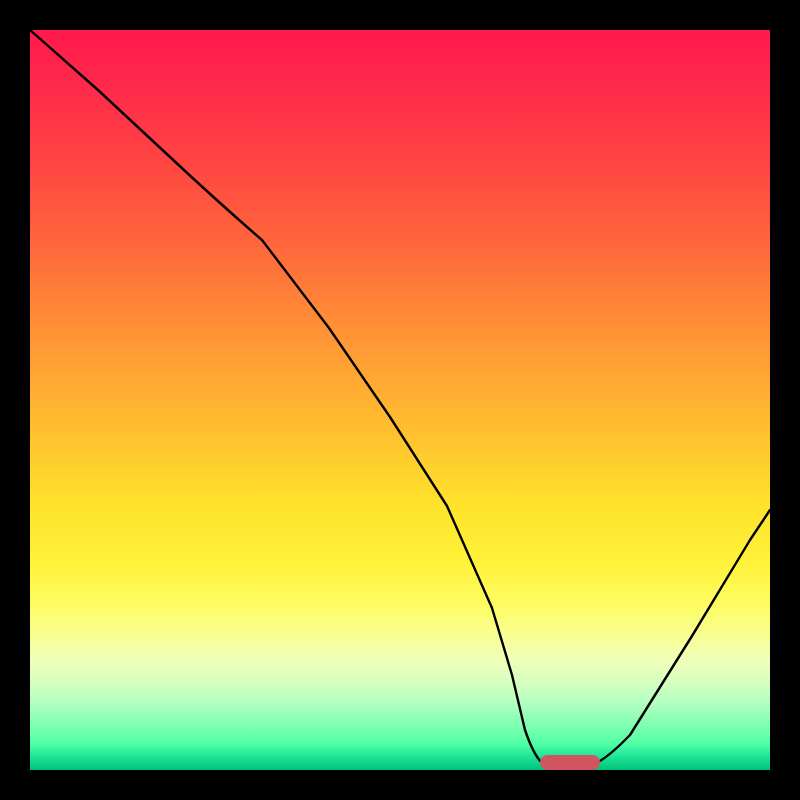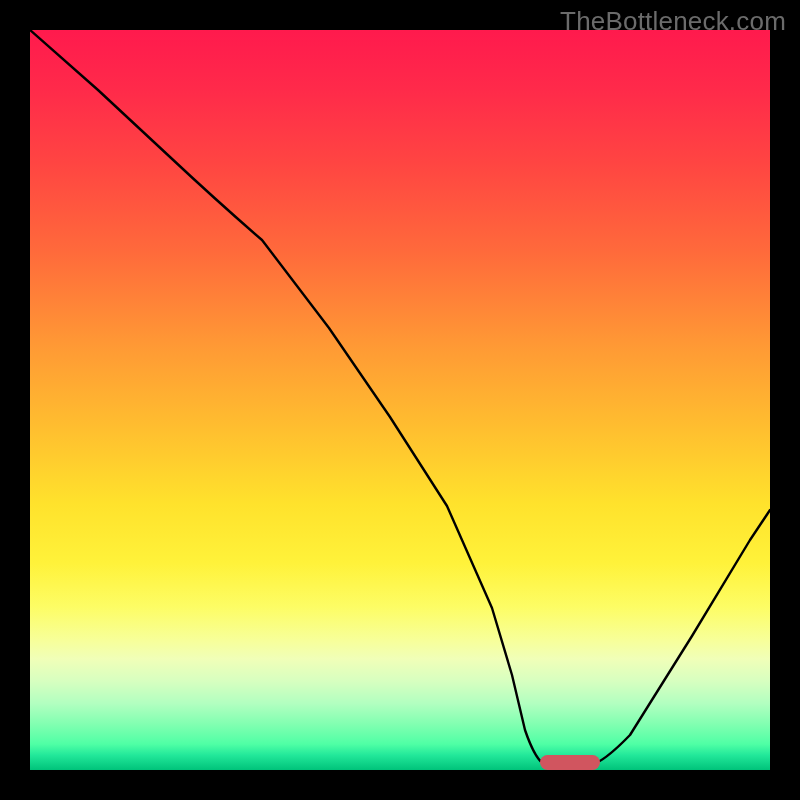--- a/index.html
+++ b/index.html
@@ -57,21 +57,20 @@
     height: 15px;
     border-radius: 7.5px;
     background: #d1555f;
     z-index: 2;
   }
 </style>
 </head>
 <body>
 
 <div class="wrapper">
-  <div class="watermark">TheBottleneck.com</div>
 
   <div class="plot-area">
     <div class="gradient"></div>
 
     <svg class="curve" viewBox="0 0 740 740" preserveAspectRatio="none">
       <path fill="none" stroke="#000" stroke-width="2.4" stroke-linejoin="round" stroke-linecap="round" d="M 0 0 L 68 60 L 140 127 Q 188 172 232 210 L 299 298 L 360 387 L 417 476 L 462 578 L 482 645 L 495 700 Q 506 732 516 735 L 560 735 Q 573 733 600 705 L 662 606 L 720 510 L 740 480"></path>
     </svg>
 
     <div class="marker" style="left: 510px; width: 60px; bottom: 0px;"></div>
   </div>

